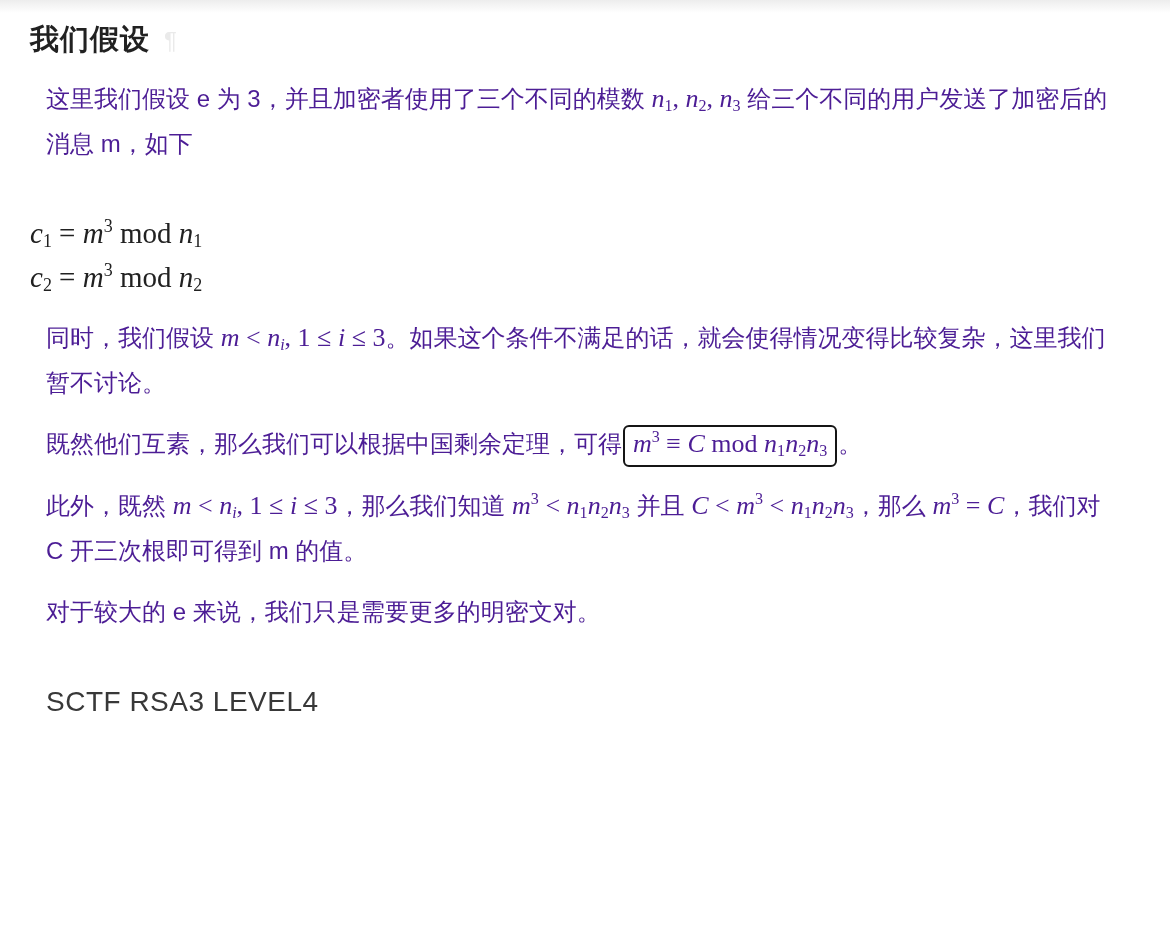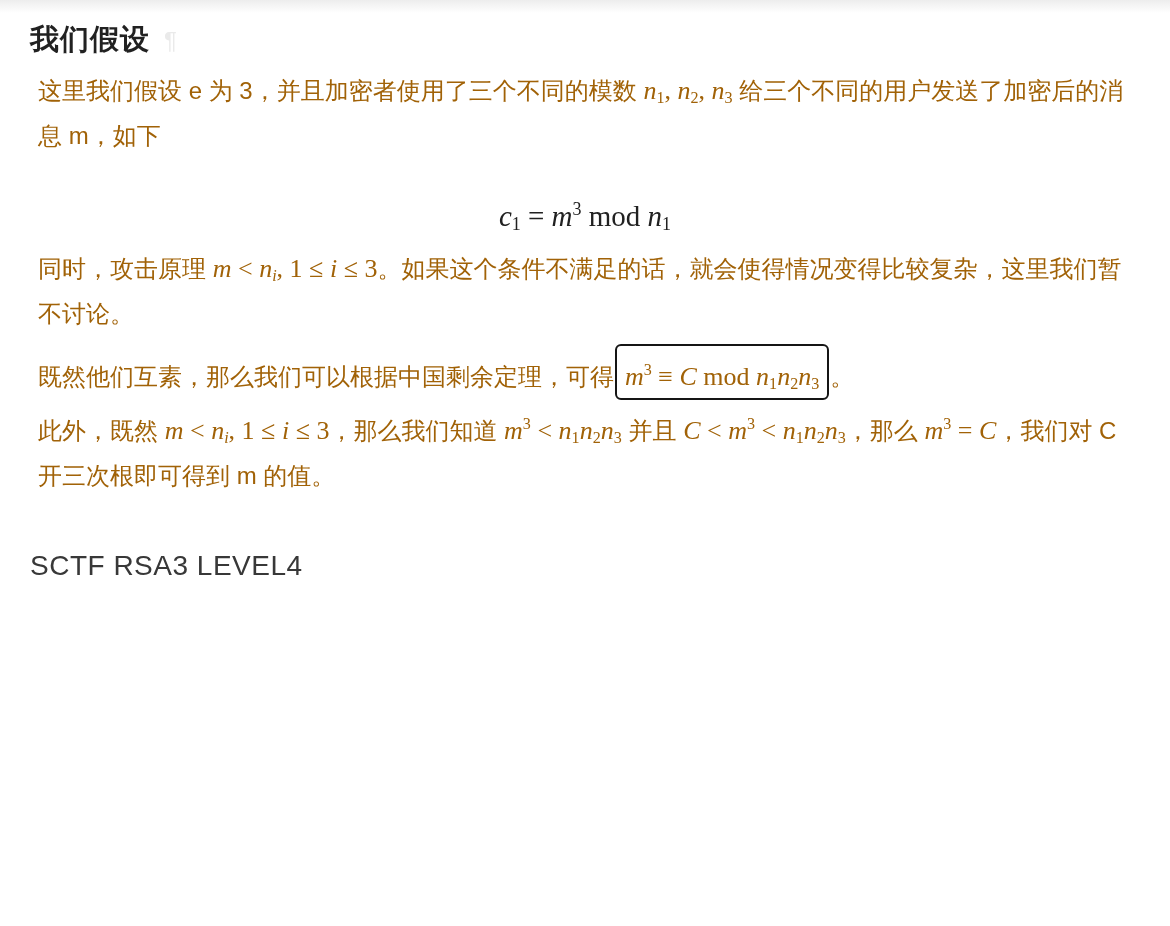--- a/index.html
+++ b/index.html
@@ -19,47 +19,47 @@
   h1 {
     margin: 0; font-size: 29px; line-height: 38px; font-weight: 600;
     color: #212121; letter-spacing: 1px;
   }
   .permalink {
     font-size: 24px; color: #eaeaea; text-decoration: none;
     margin-left: 14px; font-weight: 400;
   }
 
   p.para {
-    margin: 8px; font-size: 24px; line-height: 45px; color: #a16207;
+    margin: 16px; font-size: 24px; line-height: 45px; color: #4c1d95;
   }
 
   
   .math {
     font-family: "Liberation Serif", "DejaVu Serif", serif;
     font-size: 26px; white-space: nowrap;
   }
   .math em { font-style: italic; font-weight: 400; }
   .math .rm { font-style: normal; }
   .math sub, .math sup { font-size: 62%; line-height: 0; }
   .math sub { vertical-align: -0.25em; }
   .math sup { vertical-align: 0.6em; }
 
-  .math-block { margin-top: 36px; text-align: center; }
+  .math-block { margin-top: 45px; text-align: left; }
   .math-block .eq { line-height: 44px; }
   .math-block .math { font-size: 29px; }
 
   .boxed {
     display: inline-block;
     border: 2px solid #151515; border-radius: 6px;
-    padding: 17px 8px 6px 8px; margin: 0 1px;
+    padding: 3px 8px 6px 8px; margin: 0 1px;
     line-height: 1.1;
   }
 
   h2 {
-    margin: 49px 0 0 0; font-size: 28px; line-height: 38px;
+    margin: 49px 0 0 16px; font-size: 28px; line-height: 38px;
     font-weight: 500; color: #383838; letter-spacing: 0.5px;
   }
 
   .mt-p1 { margin-top: 38px; }
   .mt-p2 { margin-top: 50px; }
   .mt-p3 { margin-top: 21px; }
   .mt-p4 { margin-top: 15px; }
   .mt-p5 { margin-top: 11px; }
   .mt-p6 { margin-top: 26px; }
 </style>
@@ -69,25 +69,27 @@
 <div class="top-shadow"></div>
 
 <div class="page">
 
   <h1><span>我们假设</span><a class="permalink" href="#">¶</a></h1>
 
   <p class="para mt-p1"><span>这里我们假设 e 为 3，并且加密者使用了三个不同的模数 </span><span class="math"><em>n</em><sub>1</sub>, <em>n</em><sub>2</sub>, <em>n</em><sub>3</sub></span><span> 给三个不同的用户发送了加密后的消息 m，如下</span></p>
 
   <div class="math-block">
     <div class="eq math"><em>c</em><sub>1</sub> = <em>m</em><sup>3</sup> <span class="rm">mod</span> <em>n</em><sub>1</sub></div>
+    <div class="eq math"><em>c</em><sub>2</sub> = <em>m</em><sup>3</sup> <span class="rm">mod</span> <em>n</em><sub>2</sub></div>
   </div>
 
 
-  <p class="para mt-p3"><span>同时，攻击原理 </span><span class="math"><em>m</em> &lt; <em>n</em><sub><em>i</em></sub>, 1 ≤ <em>i</em> ≤ 3</span><span>。如果这个条件不满足的话，就会使得情况变得比较复杂，这里我们暂不讨论。</span></p>
+  <p class="para mt-p3"><span>同时，我们假设 </span><span class="math"><em>m</em> &lt; <em>n</em><sub><em>i</em></sub>, 1 ≤ <em>i</em> ≤ 3</span><span>。如果这个条件不满足的话，就会使得情况变得比较复杂，这里我们暂不讨论。</span></p>
 
   <p class="para mt-p4"><span>既然他们互素，那么我们可以根据中国剩余定理，可得</span><span class="math boxed"><em>m</em><sup>3</sup> ≡ <em>C</em> <span class="rm">mod</span> <em>n</em><sub>1</sub><em>n</em><sub>2</sub><em>n</em><sub>3</sub></span><span>。</span></p>
 
   <p class="para mt-p5"><span>此外，既然 </span><span class="math"><em>m</em> &lt; <em>n</em><sub><em>i</em></sub>, 1 ≤ <em>i</em> ≤ 3</span><span>，那么我们知道 </span><span class="math"><em>m</em><sup>3</sup> &lt; <em>n</em><sub>1</sub><em>n</em><sub>2</sub><em>n</em><sub>3</sub></span><span> 并且 </span><span class="math"><em>C</em> &lt; <em>m</em><sup>3</sup> &lt; <em>n</em><sub>1</sub><em>n</em><sub>2</sub><em>n</em><sub>3</sub></span><span>，那么 </span><span class="math"><em>m</em><sup>3</sup> = <em>C</em></span><span>，我们对 C 开三次根即可得到 m 的值。</span></p>
 
+  <p class="para mt-p6"><span>对于较大的 e 来说，我们只是需要更多的明密文对。</span></p>
 
   <h2>SCTF RSA3 LEVEL4</h2>
 
 </div>
 
 </body></html>

